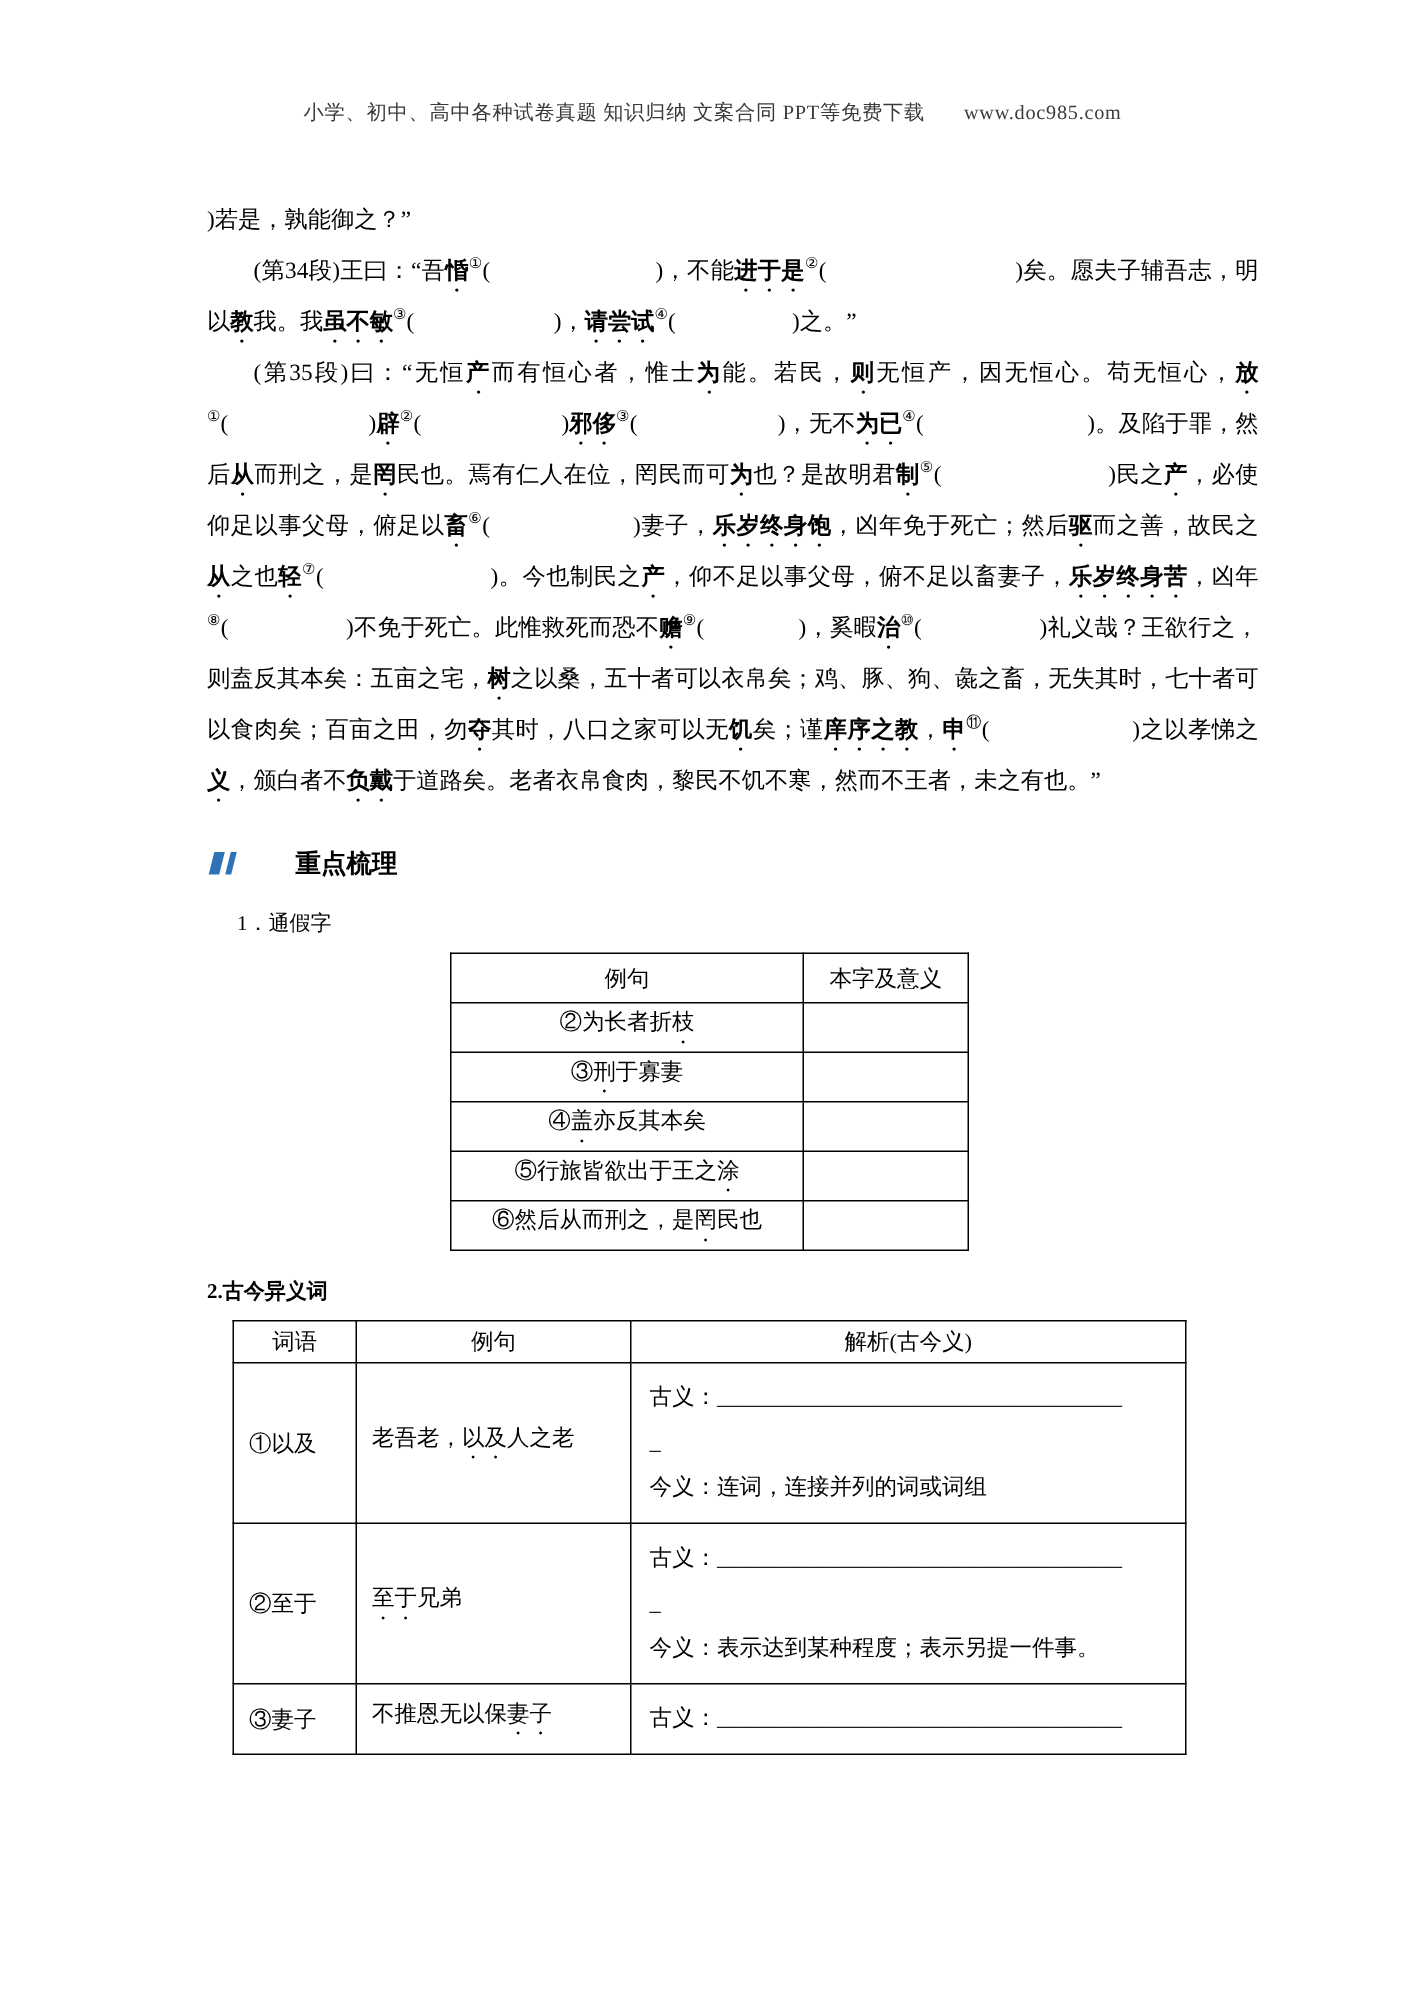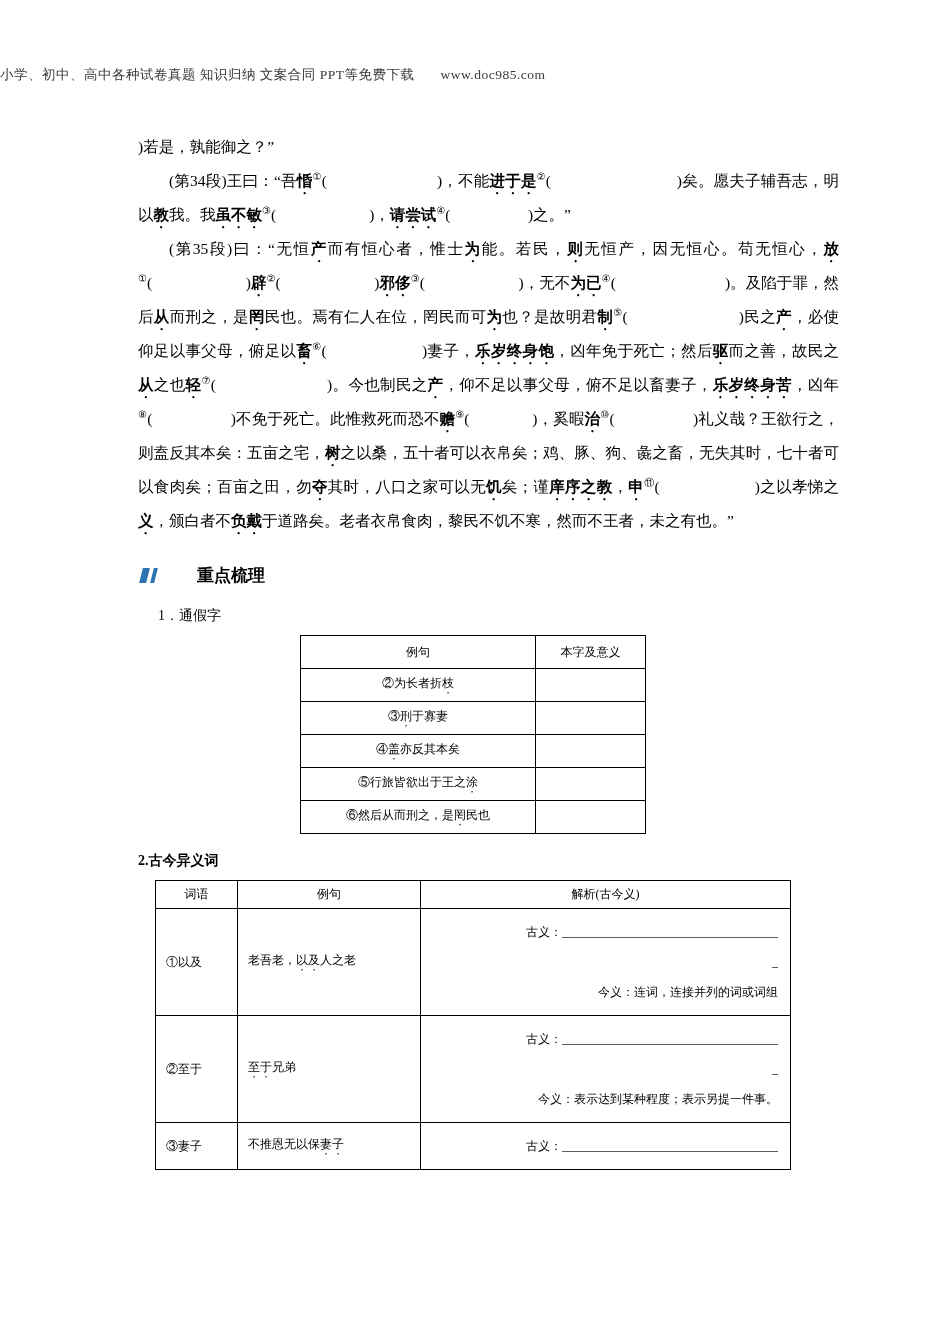--- a/index.html
+++ b/index.html
@@ -2,21 +2,21 @@
 <html><head>
 <meta charset="utf-8">
 <style>
   * { box-sizing: border-box; }
   html, body { margin: 0; padding: 0; }
   body {
     width: 950px; min-height: 1344px; background: #ffffff; color: #000;
     font-family: "Liberation Serif", "DejaVu Serif", serif;
   }
   .top-header {
-    padding-top: 66px; font-size: 13.5px; color: #3a3a3a;
+    padding-top: 66px; text-align: center; font-size: 13.5px; color: #3a3a3a;
     letter-spacing: 0.5px;
   }
   .top-header .url { margin-left: 26px; }
   .content { padding: 46px 111px 0 138px; }
   .para { font-size: 15.5px; line-height: 34px; text-align: justify; }
   .para.indent { text-indent: 2em; }
   .sup { font-size: 10px; vertical-align: super; line-height: 0; }
   .emph {
     font-weight: bold;
     -webkit-text-emphasis: filled dot #000; -webkit-text-emphasis-position: under right;
@@ -27,33 +27,33 @@
     text-emphasis: filled dot #000; text-emphasis-position: under right;
   }
   .section-header { margin-top: 26px; display: flex; align-items: center; gap: 32px; }
   .sec-icon { position: relative; width: 21px; height: 17px; margin-right: 6px; }
   .sec-icon i { position: absolute; top: 1px; height: 15px; background: #2e74b5; transform: skewX(-14deg); }
   .sec-icon i.b1 { left: 3px; width: 7px; }
   .sec-icon i.b2 { left: 14px; width: 4px; }
   .sec-title { font-family: "Liberation Sans", "DejaVu Sans", sans-serif; font-weight: bold; font-size: 17px; }
   .item-title { margin: 20px 0 10px 20px; font-size: 14px; }
   .item-title.bold { font-weight: bold; margin-left: 0; margin-top: 18px; }
-  table { border-collapse: collapse; font-size: 12px; font-family: Liberation Serif, serif; }
+  table { border-collapse: collapse; font-size: 15px; font-family: Liberation Serif, serif; }
   th, td { border: 1px solid #000; font-weight: normal; }
   .t1 { margin-left: 162px; margin-top: 6px; }
   .t1 th, .t1 td { text-align: center; height: 33px; padding: 2px 8px; }
   .t1 th:first-child { width: 235px; }
   .t1 th:last-child { width: 110px; }
   .t2 { margin-left: 17px; margin-top: 10px; width: 635px; table-layout: fixed; }
   .t2 th { height: 28px; text-align: center; }
   .t2 th:nth-child(1) { width: 82px; }
   .t2 th:nth-child(2) { width: 183px; }
   .t2 th:nth-child(3) { width: 370px; }
   .t2 td { padding: 6px 10px; vertical-align: middle; }
-  .t2 .analysis-cell { padding: 8px 12px; text-align: right; }
+  .t2 .analysis-cell { padding: 8px 12px; }
   .a-line { line-height: 30px; word-break: break-all; }
 </style>
 </head>
 <body>
 
 <div class="page">
 
   <div class="top-header">
     <span>小学、初中、高中各种试卷真题 知识归纳 文案合同 PPT等免费下载</span><span class="url">www.doc985.com</span>
   </div>

